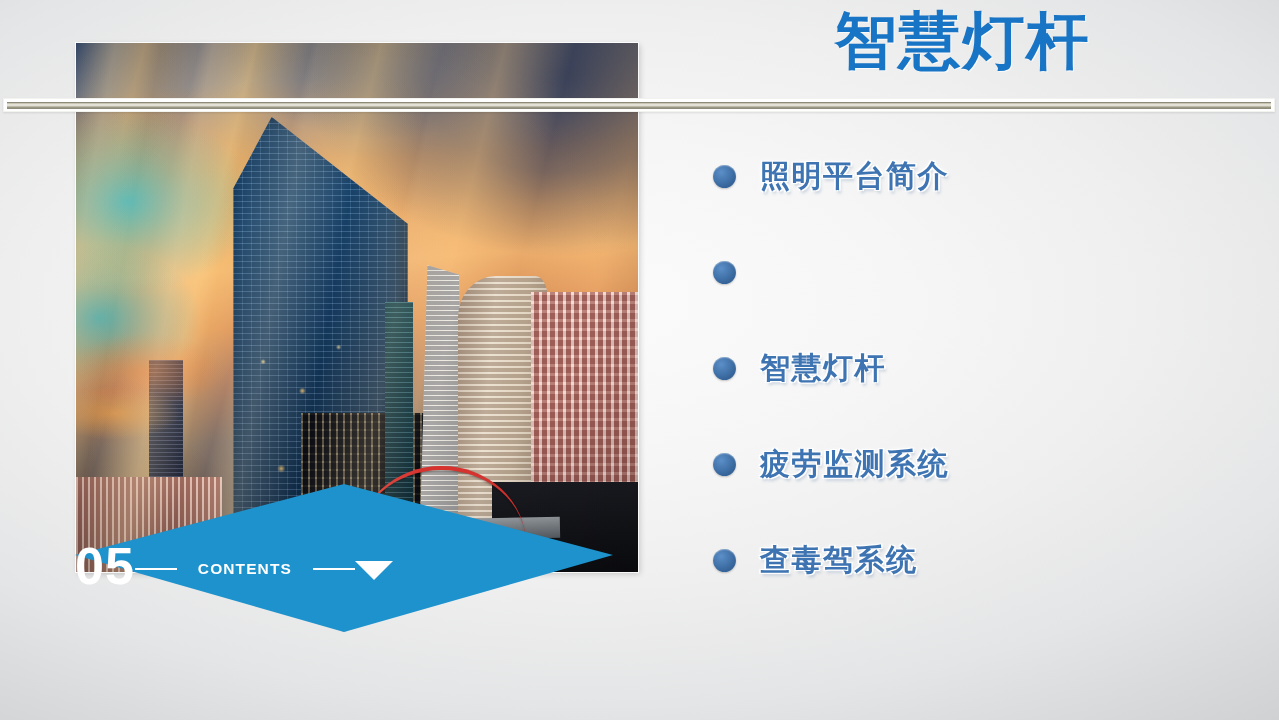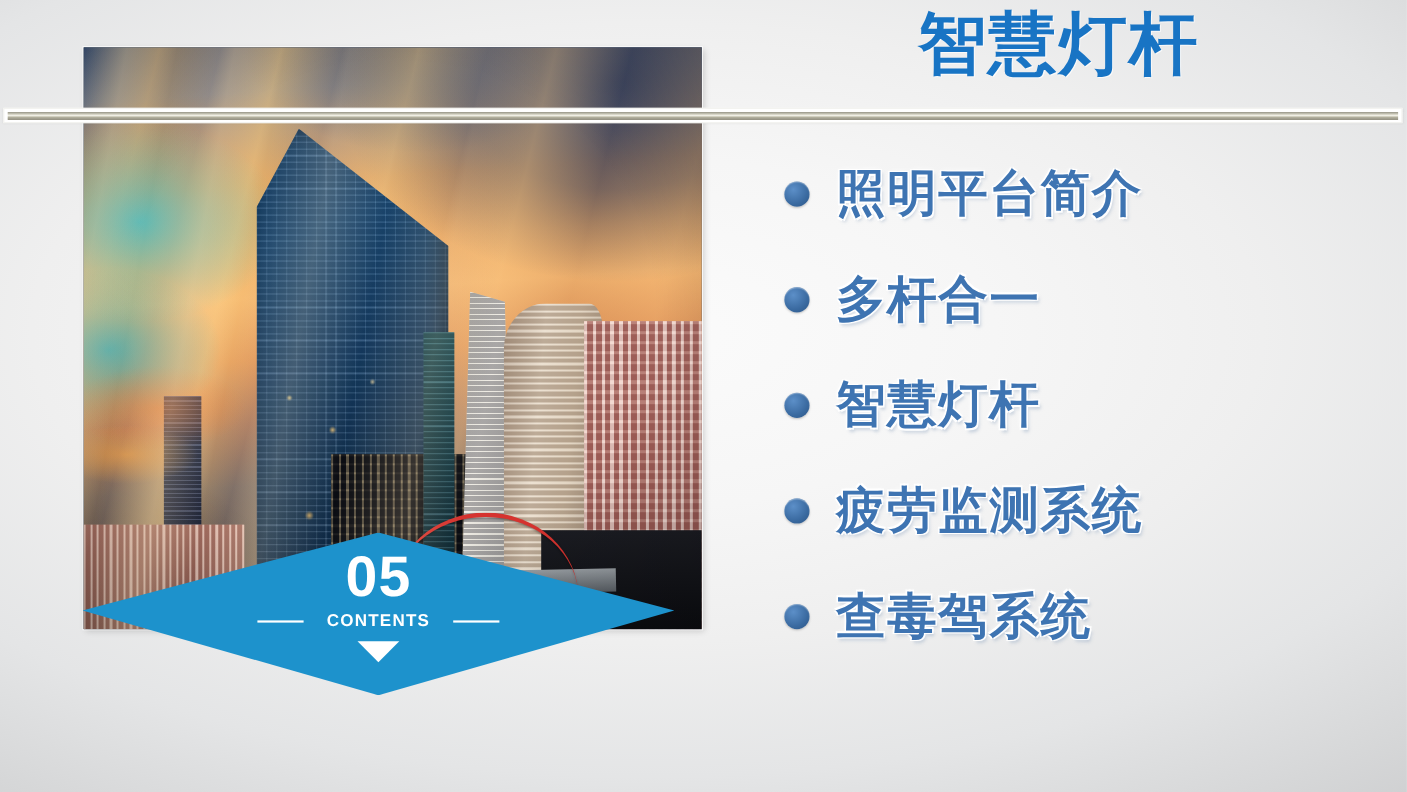--- a/index.html
+++ b/index.html
@@ -268,21 +268,21 @@
     clip-path: polygon(50% 0%, 100% 48%, 50% 100%, 0% 48%);
     box-shadow: 0 2px 7px rgba(0,0,0,0.18);
   }
   #diamond-content {
     position: absolute;
     left: 75px;
     top: 484px;
     width: 538px;
     height: 148px;
     display: flex;
-    flex-direction: column;
+    flex-direction: row;
     align-items: center;
     justify-content: flex-start;
     padding-top: 16px;
     box-sizing: border-box;
     color: #ffffff;
   }
   #contents-number {
     font-size: 52px;
     font-weight: bold;
     line-height: 0.98;
@@ -383,21 +383,21 @@
   .bullet-dot {
     width: 23px;
     height: 23px;
     border-radius: 50%;
     background: radial-gradient(circle at 36% 32%, #5c8fc8 0%, #39699f 62%, #2d5585 100%);
     box-shadow: 0 1px 2px rgba(0,0,0,0.22),
                 inset 0 1px 1px rgba(255,255,255,0.35);
     flex: none;
   }
   .bullet-text {
-    font-size: 45px;
+    font-size: 30px;
     font-weight: bold;
     letter-spacing: 1.5px;
     line-height: 1.05;
     white-space: nowrap;
   }
   .bullet-text.blue {
     color: #3e74b2;
     text-shadow:
       -1.4px -1.4px 0 rgba(255,255,255,0.95),
        1.4px -1.4px 0 rgba(255,255,255,0.95),
@@ -465,21 +465,20 @@
         <span class="bullet-dot-wrap">
           <span class="bullet-dot"></span>
         </span>
         <span class="bullet-text blue">照明平台简介</span>
       </div>
 
       <div class="bullet-row">
         <span class="bullet-dot-wrap">
           <span class="bullet-dot"></span>
         </span>
-        <span class="bullet-text blue">多杆合一</span>
       </div>
 
       <div class="bullet-row">
         <span class="bullet-dot-wrap">
           <span class="bullet-dot"></span>
         </span>
         <span class="bullet-text blue">智慧灯杆</span>
       </div>
 
 

